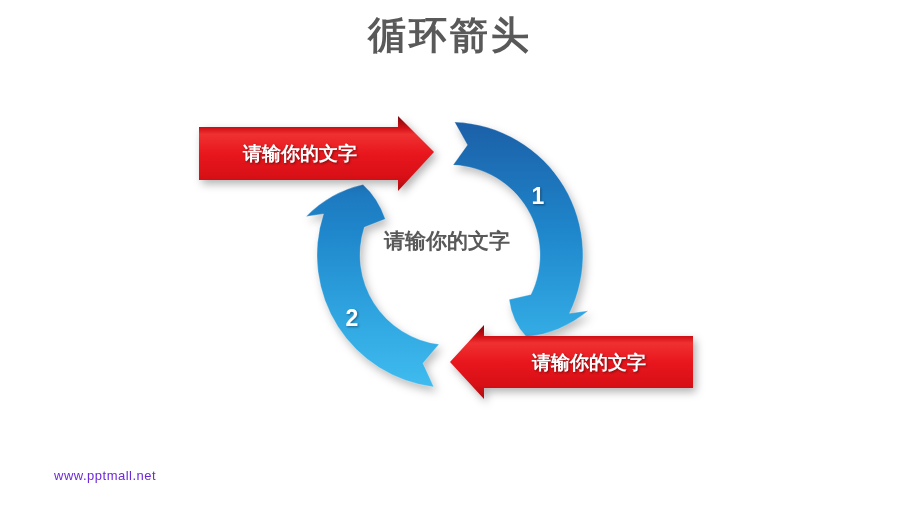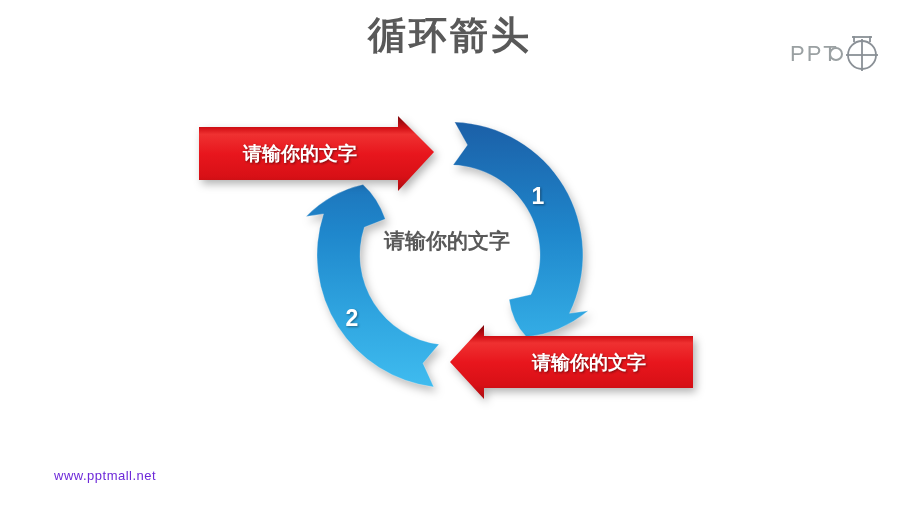--- a/index.html
+++ b/index.html
@@ -27,34 +27,20 @@
   .center-label{font-size:21px;font-weight:700;fill:#595959;}
   .logo-text{font-size:22px;font-weight:400;letter-spacing:2px;fill:#9aa0a2;}
 </style>
 </head>
 <body>
 
 <div class="slide">
 
   <h1 class="slide-title">循环箭头</h1>
 
-  <div class="logo">
-    <svg width="96" height="48" viewBox="0 0 96 48">
-      <text x="2" y="33" class="logo-text">PPT</text>
-      <circle cx="48" cy="26" r="6" fill="none" stroke="#9aa0a2" stroke-width="2"></circle>
-      <g stroke="#8a9096" stroke-width="1.8" fill="none">
-        <circle cx="74" cy="27" r="14"></circle>
-        <line x1="58" y1="27" x2="90" y2="27"></line>
-        <line x1="74" y1="11" x2="74" y2="43"></line>
-        <line x1="66" y1="8" x2="66" y2="14"></line>
-        <line x1="82" y1="8" x2="82" y2="14"></line>
-        <line x1="64" y1="9" x2="84" y2="9"></line>
-      </g>
-    </svg>
-  </div>
 
   <svg class="diagram" width="900" height="506" viewBox="0 0 900 506">
     <defs>
       <linearGradient id="blueGrad" gradientUnits="userSpaceOnUse" x1="450" y1="118" x2="450" y2="392">
         <stop offset="0" stop-color="#1b5ea6"></stop>
         <stop offset="0.42" stop-color="#1f87cc"></stop>
         <stop offset="0.75" stop-color="#31a8e2"></stop>
         <stop offset="1" stop-color="#40bdf0"></stop>
       </linearGradient>
       <linearGradient id="redGrad1" gradientUnits="userSpaceOnUse" x1="0" y1="116" x2="0" y2="192">

